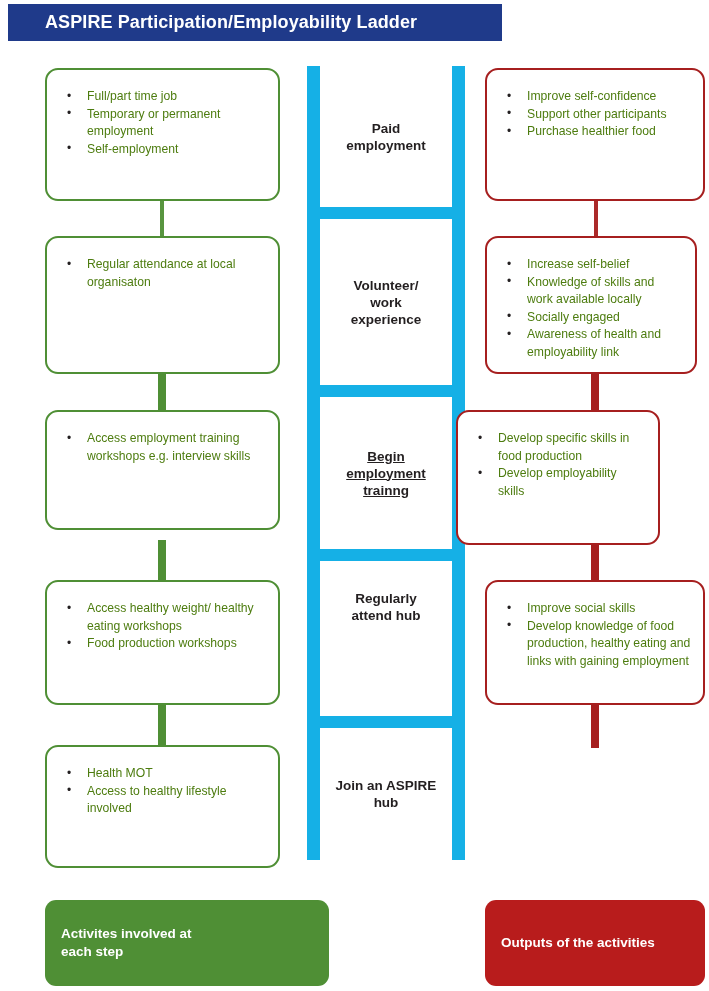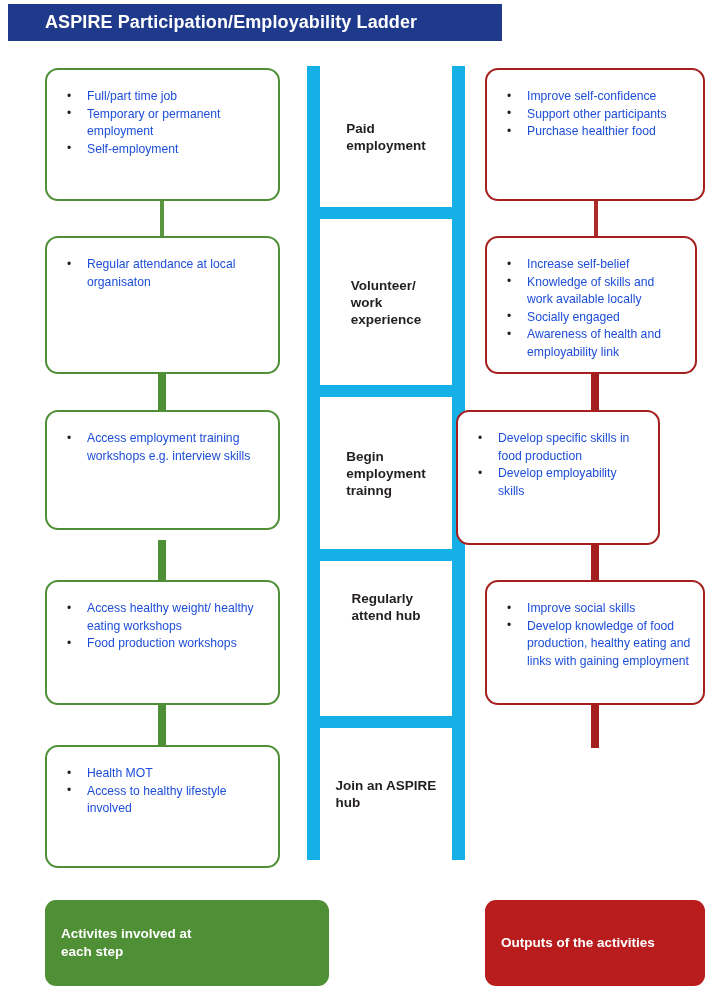--- a/index.html
+++ b/index.html
@@ -51,21 +51,21 @@
   }
   .content-box.green { border: 2.5px solid #4f8f35; }
   .content-box.red   { border: 2.5px solid #a61f1f; }
 
   .bullet-list { list-style: none; }
   .bullet-list li {
     position: relative;
     padding-left: 28px;
     font-size: 12.2px;
     line-height: 17.6px;
-    color: #1d4ed8;
+    color: #4d7c0f;
     margin-bottom: 0px;
   }
   .bullet-list li::before {
     content: "\2022";
     position: absolute;
     left: 8px;
     top: -0.5px;
     font-size: 12px;
     color: #231f20;
   }
@@ -106,20 +106,21 @@
     background: #15b0e6;
   }
 
   .ladder-step {
     position: absolute;
     left: 13px;
     width: 132px;
     display: flex;
     align-items: center;
     justify-content: center;
+    text-align: center;
   }
   .ladder-step span {
     font-size: 13.5px;
     font-weight: bold;
     line-height: 17px;
     color: #231f20;
   }
 
   
   .legend-box {
@@ -200,21 +201,21 @@
     <div class="ladder-step" style="top:0; height:141px;">
       <span style="white-space: pre-line;">Paid
 employment</span>
     </div>
     <div class="ladder-step" style="top:153px; height:166px;">
       <span style="white-space: pre-line;">Volunteer/
 work
 experience</span>
     </div>
     <div class="ladder-step" style="top:331px; height:152px;">
-      <span style="white-space: pre-line;">Begin
+      <span style="white-space: pre-line; text-decoration: underline;">Begin
 employment
 trainng</span>
     </div>
     <div class="ladder-step" style="top:480px; height:121px;">
       <span style="white-space: pre-line;">Regularly
 attend hub</span>
     </div>
     <div class="ladder-step" style="top:662px; height:132px;">
       <span style="white-space: pre-line;">Join an ASPIRE
 hub</span>

